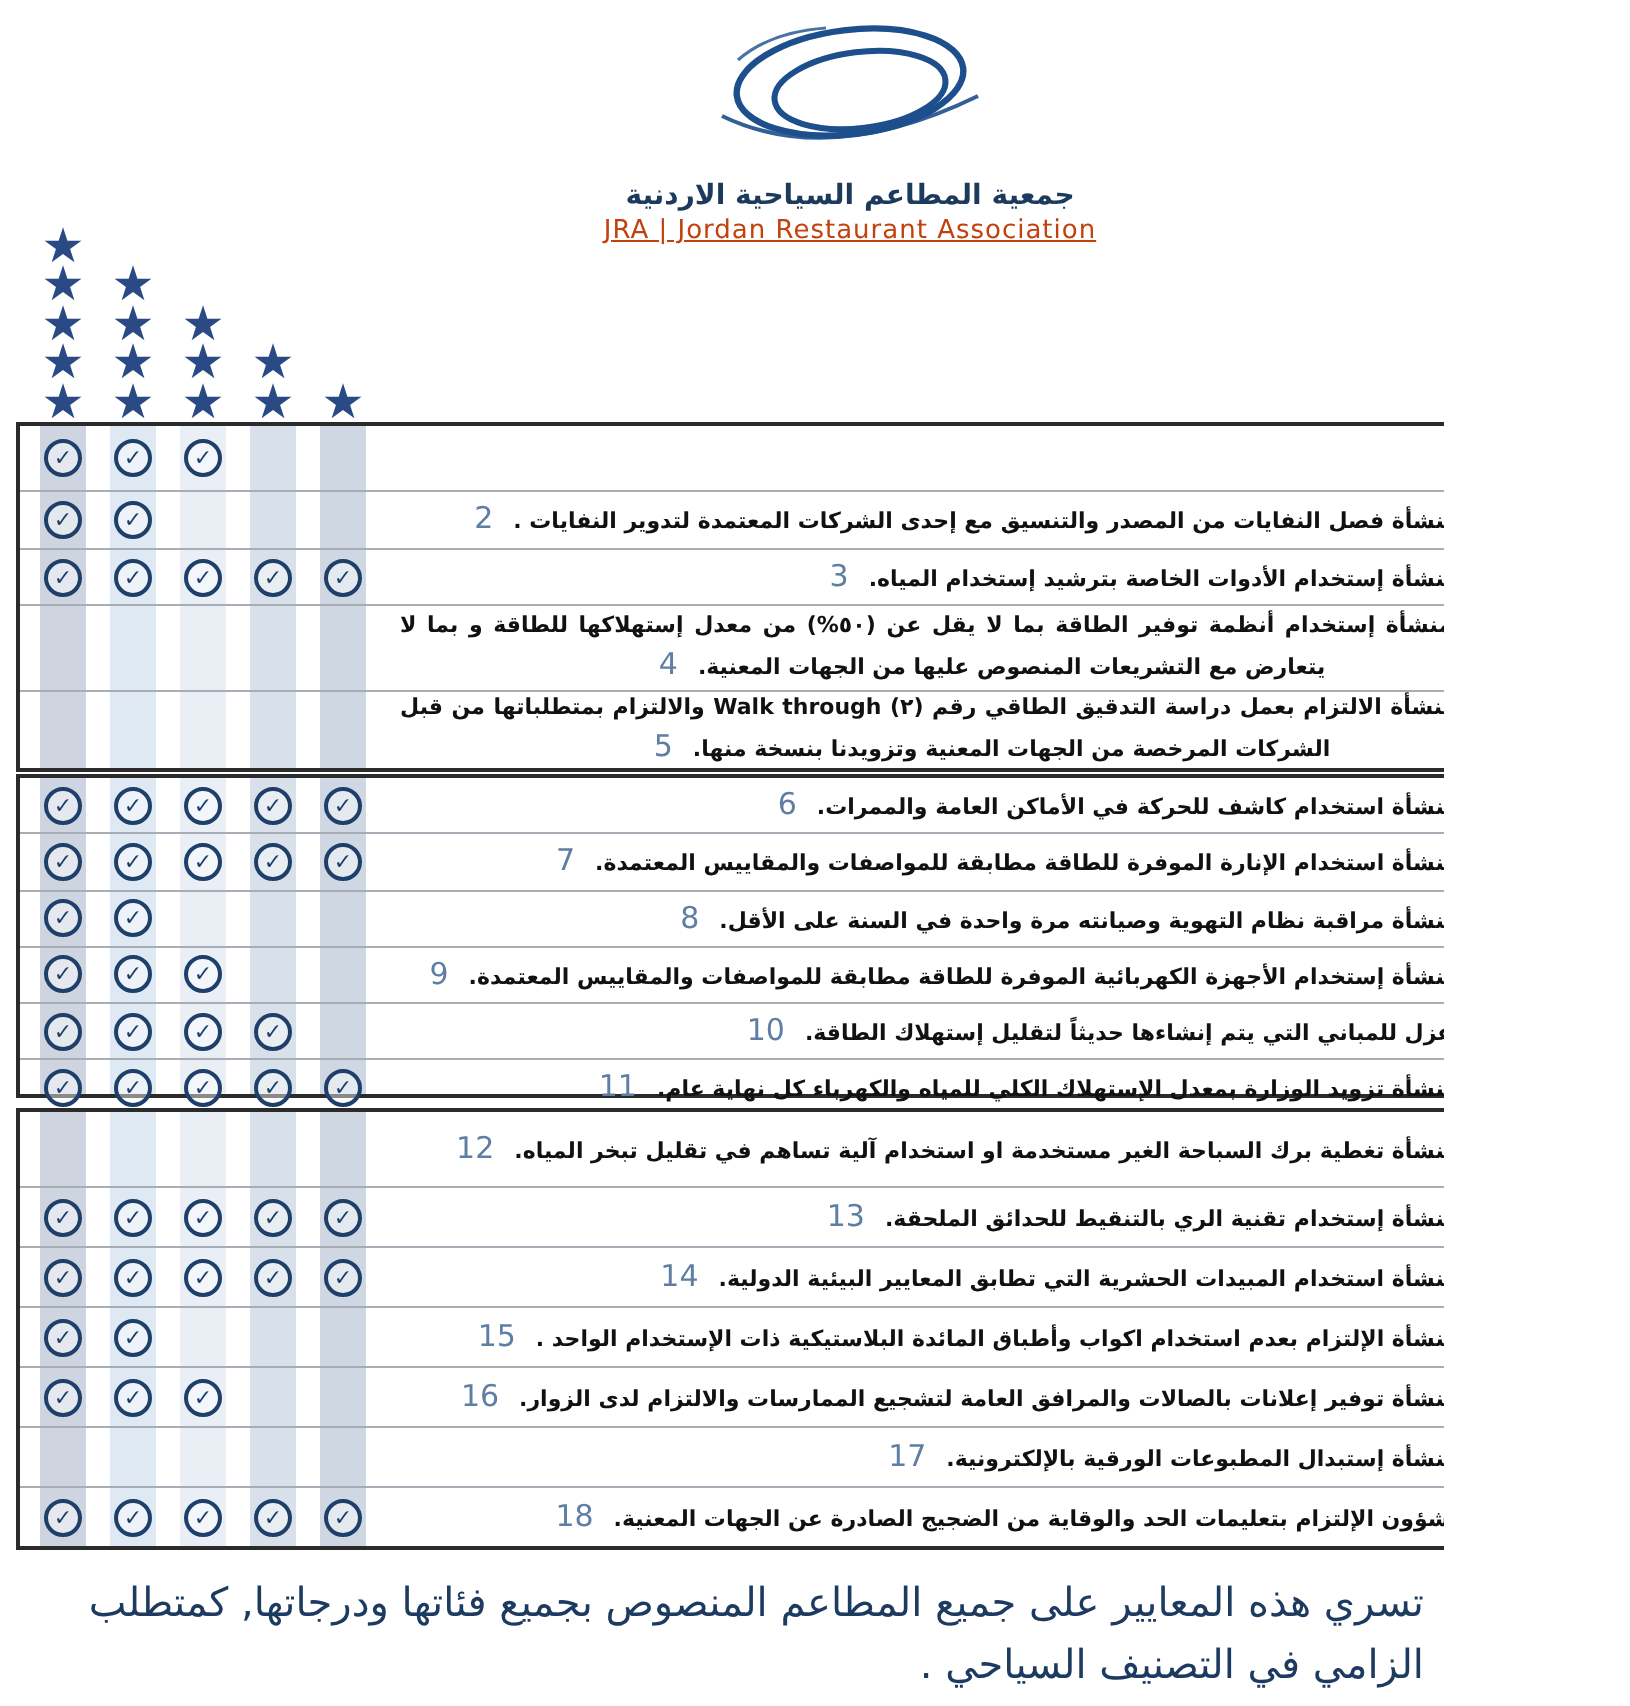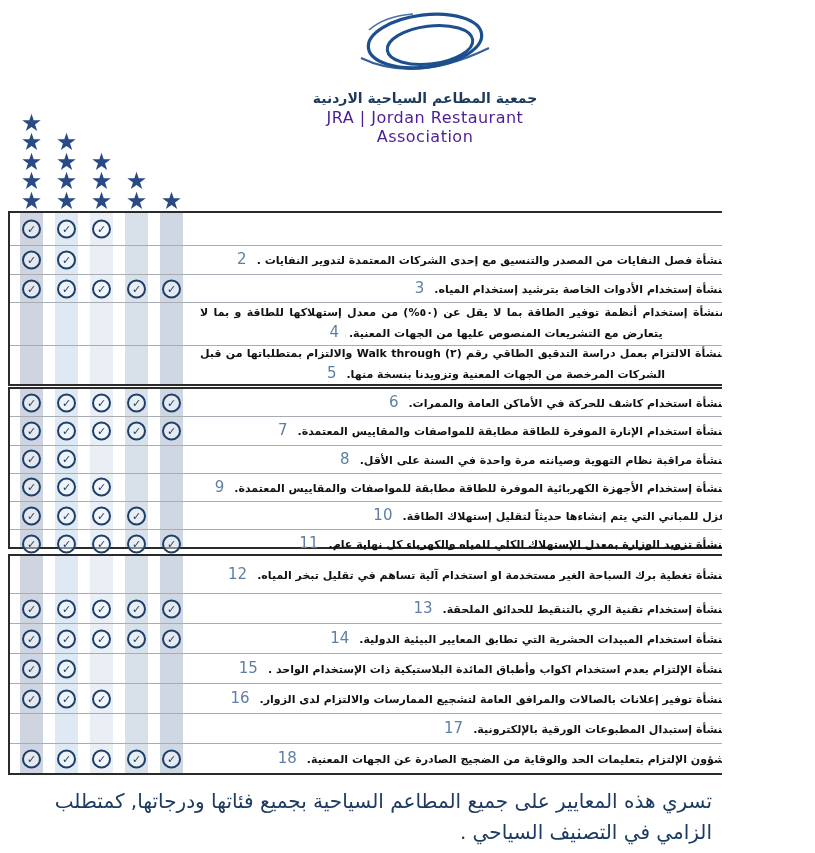--- a/index.html
+++ b/index.html
@@ -3,21 +3,21 @@
 <meta charset="utf-8">
 <style>
   html,body{margin:0;padding:0;background:#fff;}
   .page{position:relative;width:722px;height:853px;background:#ffffff;overflow:hidden;
         font-family:"DejaVu Sans",sans-serif;}
 
   
   .logo-wrap{position:absolute;left:300px;top:8px;width:250px;text-align:center;}
   .logo-svg{display:inline-block;}
   .logo-ar{margin-top:4px;font-size:14px;font-weight:bold;color:#1c3a5c;direction:rtl;}
-  .logo-en{margin-top:2px;font-size:16px;color:#4c1d95;letter-spacing:.5px;}
+  .logo-en{margin-top:2px;font-size:13px;color:#c2410c;letter-spacing:.5px;text-decoration:underline;}
 
   
   .stars{position:absolute;left:14px;top:108px;width:180px;height:104px;
          display:flex;align-items:flex-end;}
   .star-col{width:35px;display:flex;flex-direction:column;justify-content:flex-end;}
   .star{display:block;height:19.5px;line-height:17px;font-size:24px;text-align:center;
         color:#2a4a85;}
 
   
   .section{position:absolute;left:8px;width:798px;border:2px solid #2b2b2b;
@@ -224,15 +224,15 @@
           <span class="chk chk-0">✓</span>
           <span class="chk chk-1">✓</span>
           <span class="chk chk-2">✓</span>
           <span class="chk chk-3">✓</span>
           <span class="chk chk-4">✓</span>
           <div class="rowline"><span>يجب على بالشؤون الإلتزام بتعليمات الحد والوقاية من الضجيج الصادرة عن الجهات المعنية.</span><span class="num">18</span></div>
         </div>
       </div>
     </div>
 
-  <div class="footer">تسري هذه المعايير على جميع المطاعم السياحية بجميع فئاتها ودرجاتها, كمتطلب الزامي في التصنيف السياحي .</div>
+  <div class="footer">تسري هذه المعايير على جميع المطاعم المنصوص بجميع فئاتها ودرجاتها, كمتطلب الزامي في التصنيف السياحي .</div>
 
 </div>
 
 </body></html>

